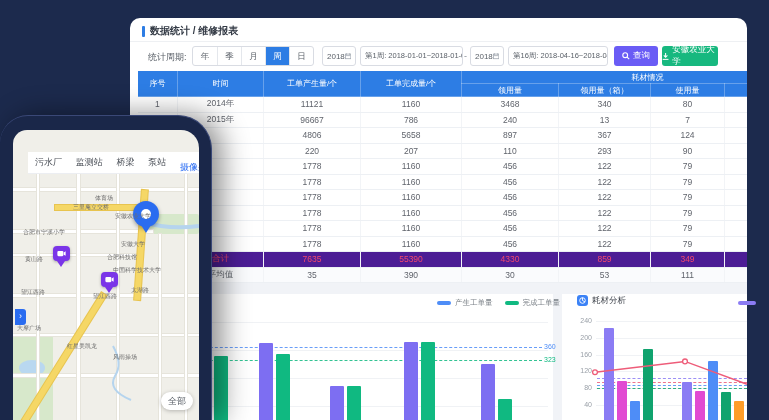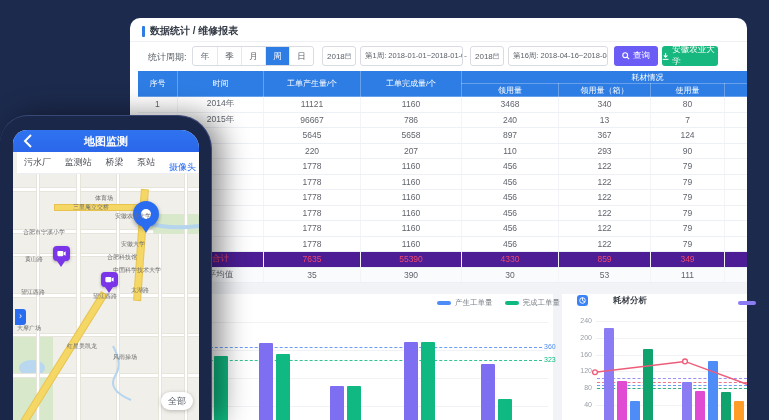--- a/index.html
+++ b/index.html
@@ -44,31 +44,31 @@
   .band-v { left:553px; top:294px; width:9px; height:126px; background:#f1f3f7; }
   .legendL { left:437px; top:298px; display:flex; gap:12px; align-items:center; }
   .lg-item { display:flex; gap:4px; align-items:center; }
   .lg-pill { width:14px; height:4px; border-radius:2px; }
   .lg-txt { font-size:7.5px; color:#7a8087; }
   .gridline { height:1px; background:#f0f2f5; }
   .refline { height:0; border-top:1px dashed; opacity:.85; }
   .ref-lab { font-size:7px; }
   .ytick { width:18px; text-align:right; font-size:7px; color:#9aa0a8; }
   .bar { position:absolute; border-radius:1px 1px 0 0; }
-  .chartR-title { left:613px; top:295px; font-size:8.5px; font-weight:bold; color:#3a3f47; }
+  .chartR-title { left:592px; top:295px; font-size:8.5px; font-weight:normal; color:#3a3f47; }
   .chartR-icon { left:577px; top:295px; width:11px; height:11px; background:#3b82f6; border-radius:3px; display:flex; align-items:center; justify-content:center; }
   .legendR-pill { left:738px; top:301px; width:18px; height:4px; border-radius:2px; background:#8b7cf4; }
 
   
   .phone { left:0; top:115px; width:212px; height:305px; background:#1a2749; border:1px solid #3a4877; border-left:none; border-bottom:none; border-radius:28px 34px 0 0; box-shadow:10px 0 28px rgba(0,0,0,.45); z-index:10; }
   .screen { position:absolute; left:13px; top:14px; width:186px; height:291px; border-radius:14px 18px 0 0; overflow:hidden; background:#f0efe9; }
   .p-header { position:absolute; left:0; top:0; width:186px; height:22px; background:linear-gradient(180deg,#2f73f0,#2a67ea); display:flex; align-items:center; justify-content:center; }
   .p-title { font-size:11px; color:#fff; font-weight:bold; }
   .p-back { position:absolute; left:9px; top:4px; width:12px; height:14px; cursor:pointer; }
-  .p-tabs { position:absolute; left:4px; top:22px; width:186px; height:22px; background:#fff; display:flex; align-items:center; justify-content:space-around; border-bottom:1px solid #eceef2; }
+  .p-tabs { position:absolute; left:15px; top:22px; width:186px; height:22px; background:#fff; display:flex; align-items:center; justify-content:space-around; border-bottom:1px solid #eceef2; }
   .p-tab { font-size:9px; color:#4a4f57; cursor:pointer; position:relative; padding:4px 1px; }
   .p-tab.active { color:#2b6df3;margin-top:9px; }
   .p-tab.active::after { content:""; position:absolute; left:0; right:0; bottom:0; height:2px; background:#2b6df3; border-radius:1px; }
   .map { position:absolute; left:0; top:44px; width:186px; height:247px; background:#f0efe9; overflow:hidden; }
   .m-lab { position:absolute; font-size:6px; color:#6e6e6e; white-space:nowrap; transform-origin:0 0; }
   .road-w { position:absolute; background:#ffffff; box-shadow:0 0 0 1px #e6e4db; }
   .road-y { position:absolute; background:#f5d766; box-shadow:0 0 0 1px #e8c44f; }
   .park { position:absolute; background:#d7e8cb; border-radius:4px; }
   .water { position:absolute; background:#b9d8f0; border-radius:50%; }
   .expand-btn { position:absolute; left:2px; top:135px; width:11px; height:16px; background:#2a6cf0; color:#fff; font-size:9px; line-height:15px; text-align:center; border-radius:0 3px 3px 0; cursor:pointer; }
@@ -182,21 +182,21 @@
             <td>96667</td>
             <td>786</td>
             <td>240</td>
             <td>13</td>
             <td>7</td>
             <td>690</td>
           </tr>
           <tr>
             <td>3</td>
             <td></td>
-            <td>5645</td>
+            <td>4806</td>
             <td>5658</td>
             <td>897</td>
             <td>367</td>
             <td>124</td>
             <td>129</td>
           </tr>
           <tr>
             <td>4</td>
             <td></td>
             <td>220</td>
@@ -359,26 +359,20 @@
       <div class="bar" style="left: 734px; top: 401.398px; width: 10px; height: 18.6016px; background: rgb(255, 157, 40);"></div>
       <svg width="209" height="127" style="position:absolute;left:560px;top:293px;overflow:visible;">
         <polyline points="35,79.2294 125,68.39519999999999 187,91.31369999999998" fill="none" stroke="#ee5c79" stroke-width="1.5"></polyline>
         <circle cx="35" cy="79.2294" r="2.4" fill="#fff" stroke="#ee5c79" stroke-width="1.3"></circle>
         <circle cx="125" cy="68.39519999999999" r="2.4" fill="#fff" stroke="#ee5c79" stroke-width="1.3"></circle>
       </svg>
     </div>
 
   <div class="abs phone">
     <div class="screen">
-      <div class="p-header">
-        <svg class="p-back" viewBox="0 0 10 14">
-            <polyline points="8,1 2,7 8,13" fill="none" stroke="#fff" stroke-width="2"></polyline>
-          </svg>
-        <div class="p-title">地图监测</div>
-      </div>
       <div class="p-tabs" id="p-tabs">
           <div class="p-tab">污水厂</div>
           <div class="p-tab">监测站</div>
           <div class="p-tab">桥梁</div>
           <div class="p-tab">泵站</div>
           <div class="p-tab active">摄像头</div>
         </div>
 
       <div class="map" id="map">
 

